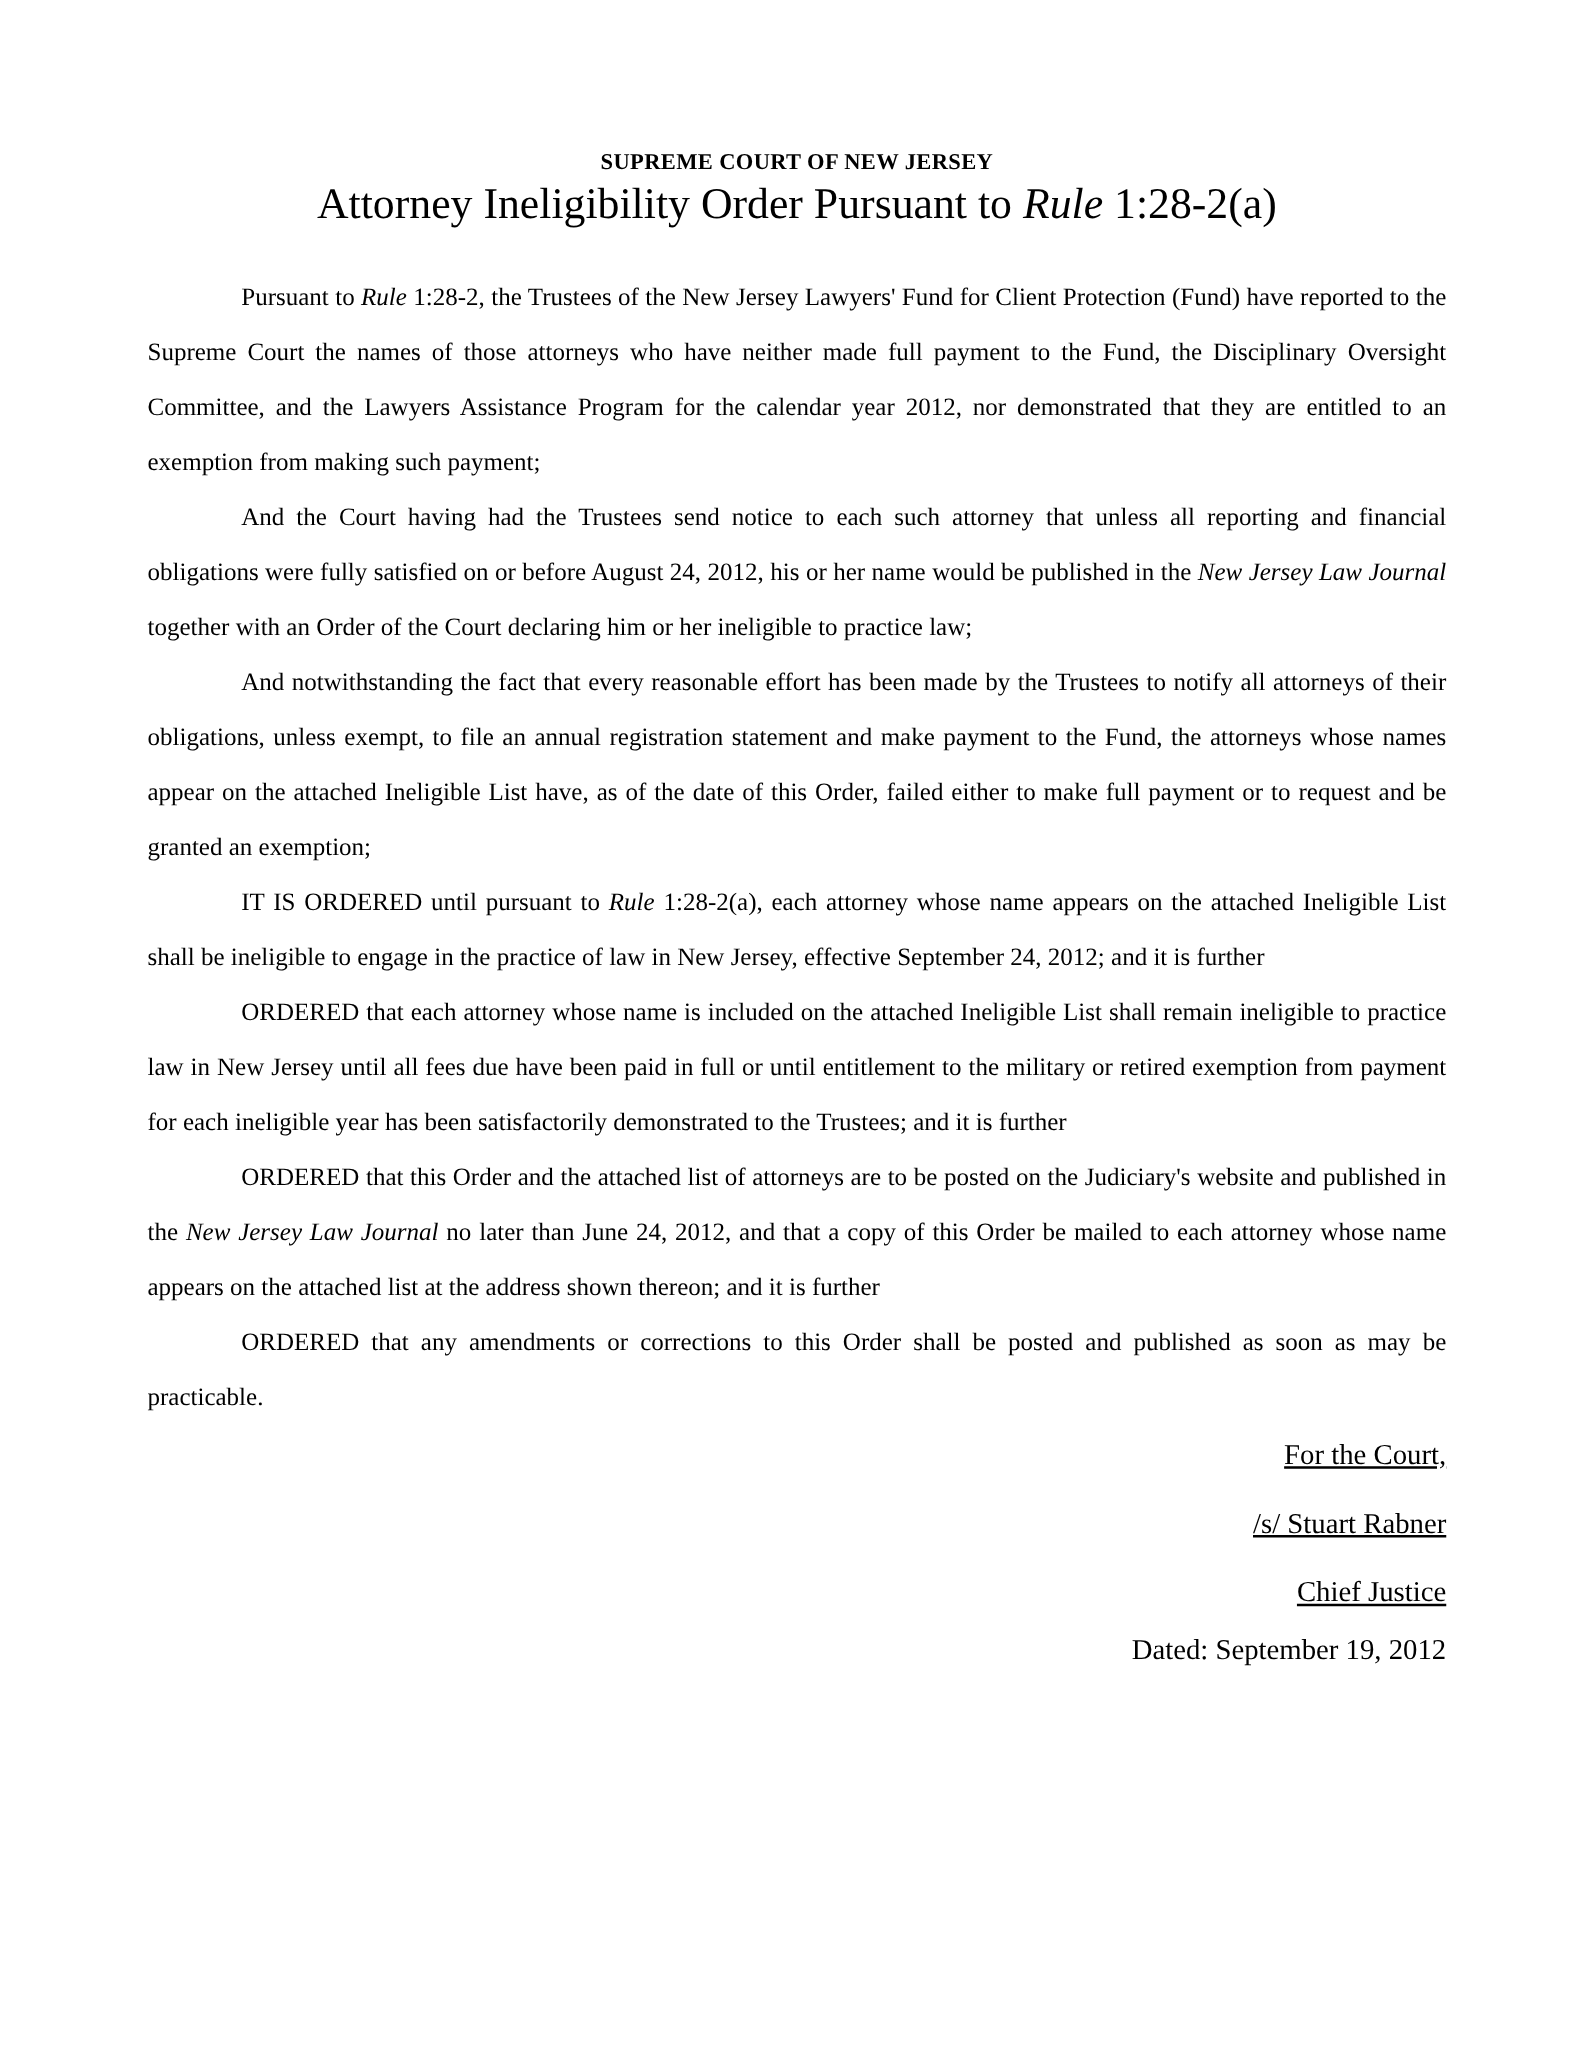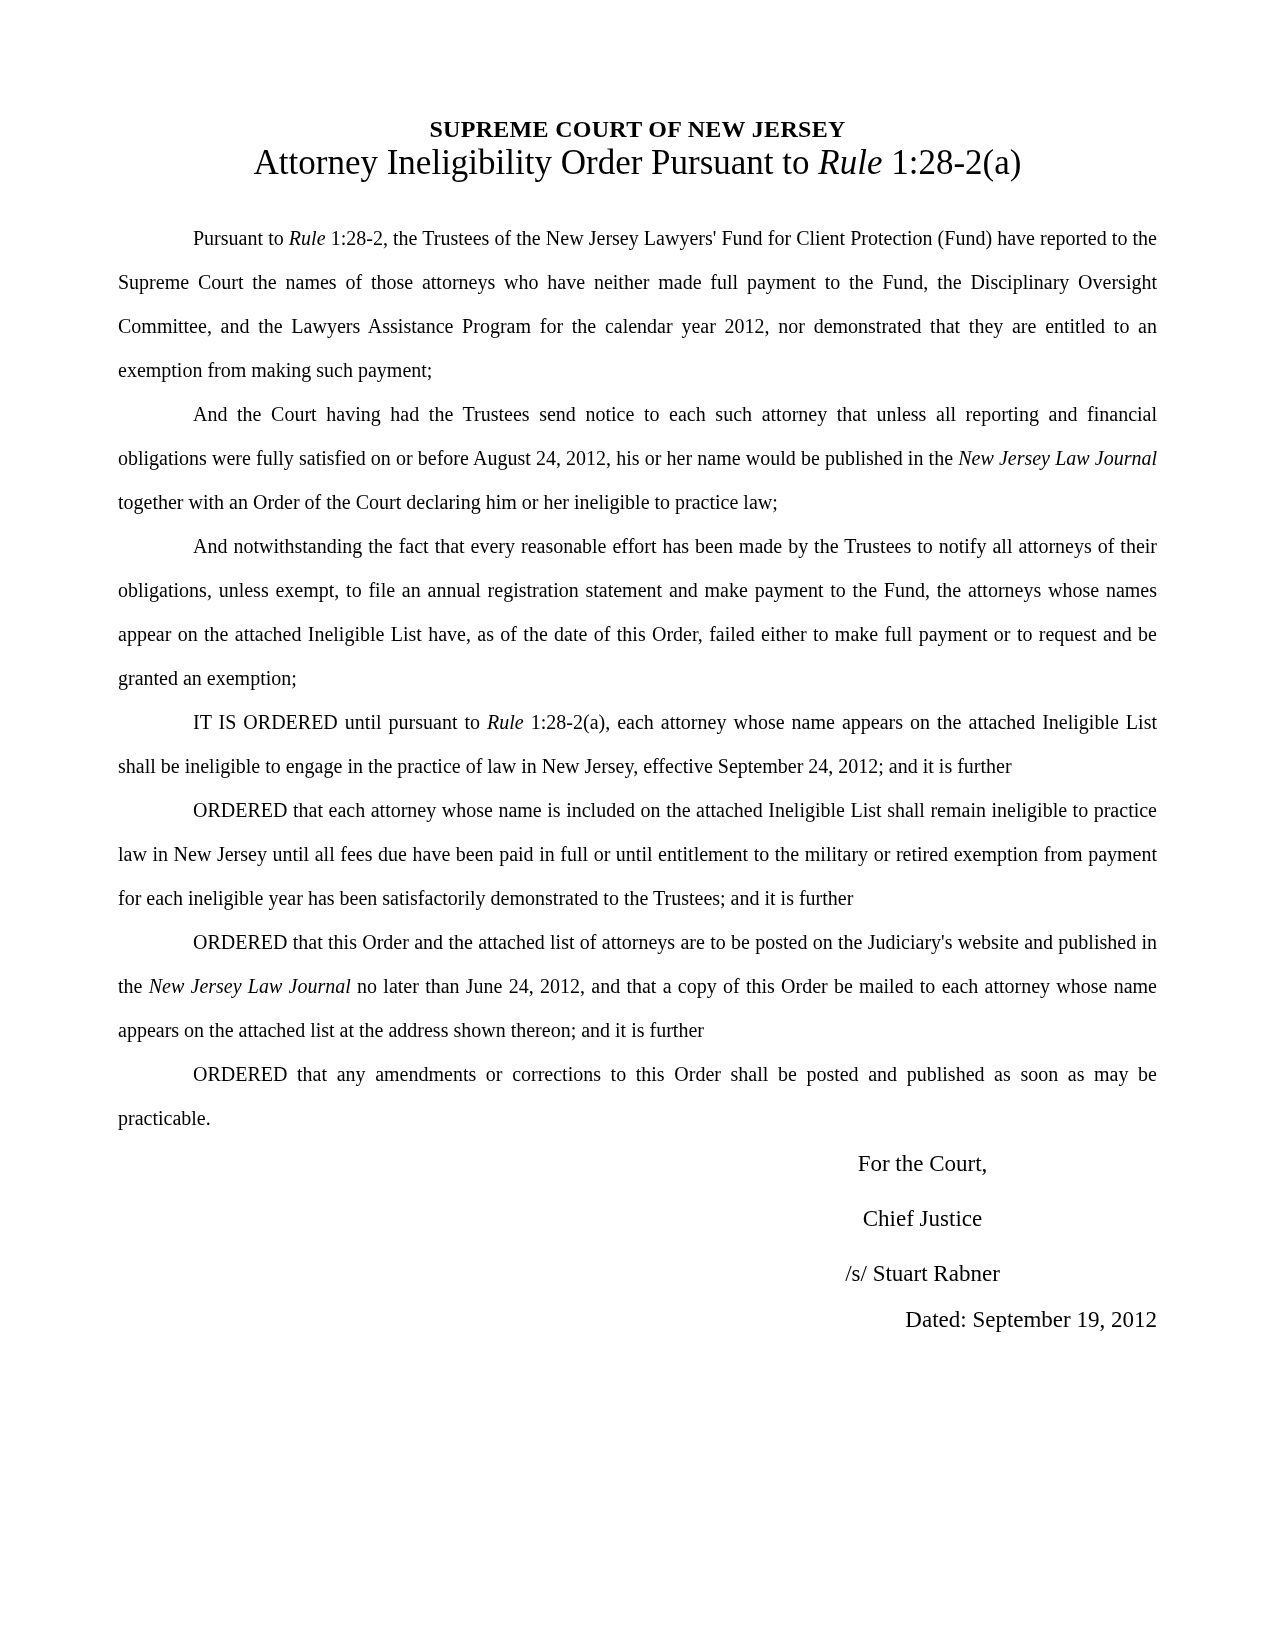--- a/index.html
+++ b/index.html
@@ -13,21 +13,21 @@
   }
   .page {
     width: 1275px;
     height: 1651px;
     background: #ffffff;
     padding: 112px 118px 0 118px;
     overflow: hidden;
   }
   .doc-header { text-align: center; }
   .doc-title {
-    font-size: 24px;
+    font-size: 18px;
     font-weight: bold;
     line-height: 34px;
     letter-spacing: 0.3px;
   }
   .doc-subtitle {
     font-size: 35px;
     font-weight: normal;
     line-height: 34px;
   }
   .doc-body {
@@ -35,21 +35,22 @@
     font-size: 20px;
     line-height: 44px;
     text-align: justify;
   }
   .doc-body p { text-indent: 75px; }
   em { font-style: italic; }
   .sig-block {
     margin-left: 570px;
     margin-top: 2px;
     font-size: 23px;
-    text-align: center;
+    text-align: right;
+    text-decoration: underline;
   }
   .sig-block p { line-height: 44px; }
   .sig-block p + p { margin-top: 11px; }
   .dated {
     font-size: 23px;
     line-height: 44px;
     margin-top: 2px;
     text-align: right;
   }
 </style>
@@ -68,19 +69,19 @@
     <p><span>And the Court having had the Trustees send notice to each such attorney that unless all reporting and financial obligations were fully satisfied on or before August 24, 2012, his or her name would be published in the </span><em>New Jersey Law Journal</em><span> together with an Order of the Court declaring him or her ineligible to practice law;</span></p>
     <p><span>And notwithstanding the fact that every reasonable effort has been made by the Trustees to notify all attorneys of their obligations, unless exempt, to file an annual registration statement and make payment to the Fund, the attorneys whose names appear on the attached Ineligible List have, as of the date of this Order, failed either to make full payment or to request and be granted an exemption;</span></p>
     <p><span>IT IS ORDERED until pursuant to </span><em>Rule</em><span> 1:28-2(a), each attorney whose name appears on the attached Ineligible List shall be ineligible to engage in the practice of law in New Jersey, effective September 24, 2012; and it is further</span></p>
     <p><span>ORDERED that each attorney whose name is included on the attached Ineligible List shall remain ineligible to practice law in New Jersey until all fees due have been paid in full or until entitlement to the military or retired exemption from payment for each ineligible year has been satisfactorily demonstrated to the Trustees; and it is further</span></p>
     <p><span>ORDERED that this Order and the attached list of attorneys are to be posted on the Judiciary's website and published in the </span><em>New Jersey Law Journal</em><span> no later than June 24, 2012, and that a copy of this Order be mailed to each attorney whose name appears on the attached list at the address shown thereon; and it is further</span></p>
     <p><span>ORDERED that any amendments or corrections to this Order shall be posted and published as soon as may be practicable.</span></p>
   </main>
 
   <div class="sig-block">
     <p>For the Court,</p>
+    <p>/s/ Stuart Rabner</p>
     <p>Chief Justice</p>
-    <p>/s/ Stuart Rabner</p>
   </div>
 
   <p class="dated">Dated: September 19, 2012</p>
 
 </div>
 
 </body></html>

